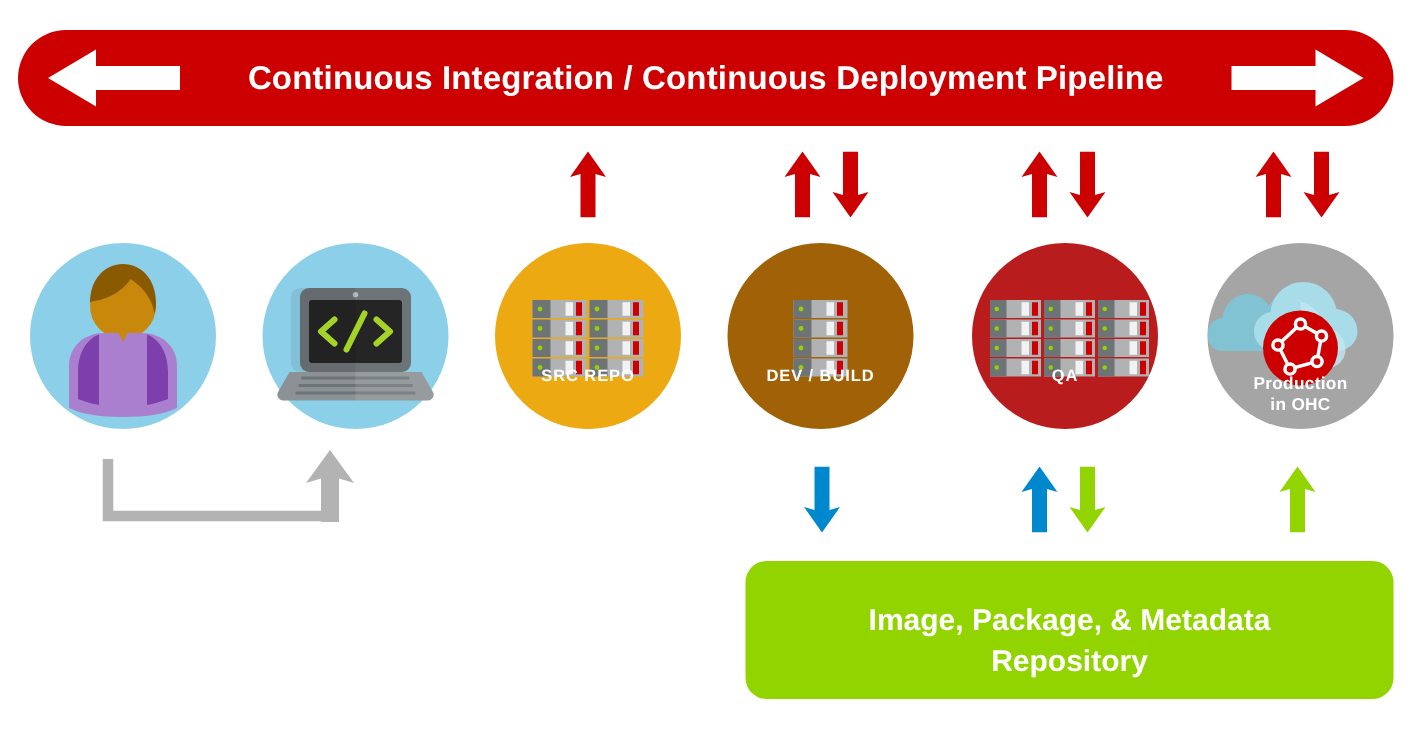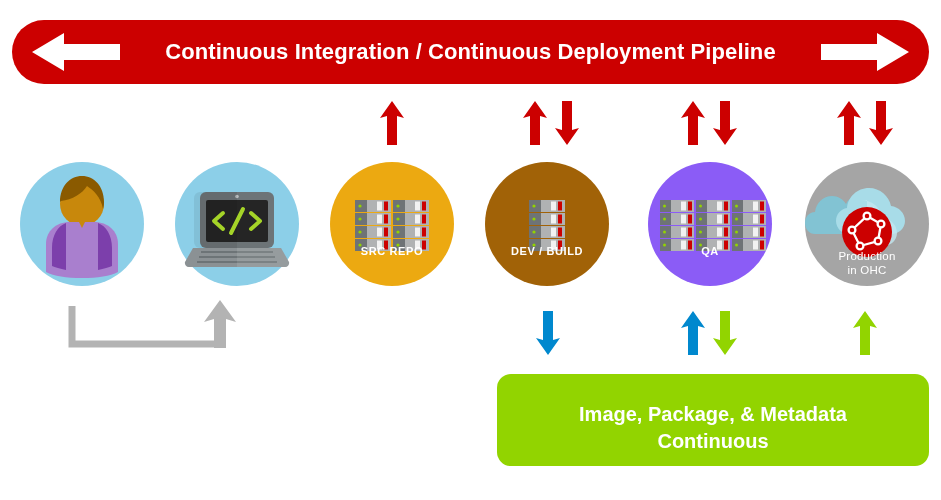--- a/index.html
+++ b/index.html
@@ -71,21 +71,21 @@
     left: 0;
     right: 0;
     text-align: center;
     color: #ffffff;
     font-size: 11px;
     font-weight: bold;
     letter-spacing: 0.6px;
     line-height: 14px;
     font-family: "Liberation Sans", sans-serif;
   }
-  .node-label.two-line { bottom: 9px; font-weight: normal; font-size: 11.5px; letter-spacing: 0.2px;}
+  .node-label.two-line { bottom: 9px; font-weight: bold; font-size: 11.5px; letter-spacing: 0.2px;}
   .node-art {
     position: absolute;
     left: 0; right: 0;
     top: 0; bottom: 0;
   }
 
   
   .varrow {
     position: absolute;
     width: 26px;
@@ -266,21 +266,21 @@
         <rect x="44" y="77" width="36" height="12" fill="#b0b2b3"></rect>
         <rect x="44" y="77" width="12" height="12" fill="#6e7376"></rect>
         <circle cx="49" cy="83" r="1.6" fill="#92d400"></circle>
         <rect x="66" y="78.5" width="5" height="9" fill="#f2f2f2"></rect>
         <rect x="73" y="78.5" width="4" height="9" fill="#cc0000"></rect>
       </g>
     </svg>
     <div class="node-label">DEV / BUILD</div>
   </div>
 
-  <div class="node" style="left:648px; background:#8b5cf6;">
+  <div class="node" style="left:648px; background:#b91c1c;">
     <svg class="node-art" viewBox="0 0 124 124">
       <g>
         <rect x="12" y="38" width="34" height="12" fill="#b0b2b3"></rect>
         <rect x="12" y="38" width="11" height="12" fill="#6e7376"></rect>
         <circle cx="16.5" cy="44" r="1.5" fill="#92d400"></circle>
         <rect x="33" y="39.5" width="5" height="9" fill="#f2f2f2"></rect>
         <rect x="40" y="39.5" width="4" height="9" fill="#cc0000"></rect>
         <rect x="12" y="51" width="34" height="12" fill="#b0b2b3"></rect>
         <rect x="12" y="51" width="11" height="12" fill="#6e7376"></rect>
         <circle cx="16.5" cy="57" r="1.5" fill="#92d400"></circle>
@@ -382,17 +382,17 @@
     <path d="M13 44 L25 27 L18 29 L18 0 L8 0 L8 29 L1 27 Z" fill="#92d400"></path>
   </svg>
 
   <svg class="varrow" style="left:852px; top:311px;" viewBox="0 0 26 44">
     <path d="M13 0 L25 17 L18 15 L18 44 L8 44 L8 15 L1 17 Z" fill="#92d400"></path>
   </svg>
 
   <div class="repo-box">
     <div class="repo-text">
       <span>Image, Package, &amp; Metadata</span><br>
-      <span>Continuous</span>
+      <span>Repository</span>
     </div>
   </div>
 
 </div>
 
 </body></html>

